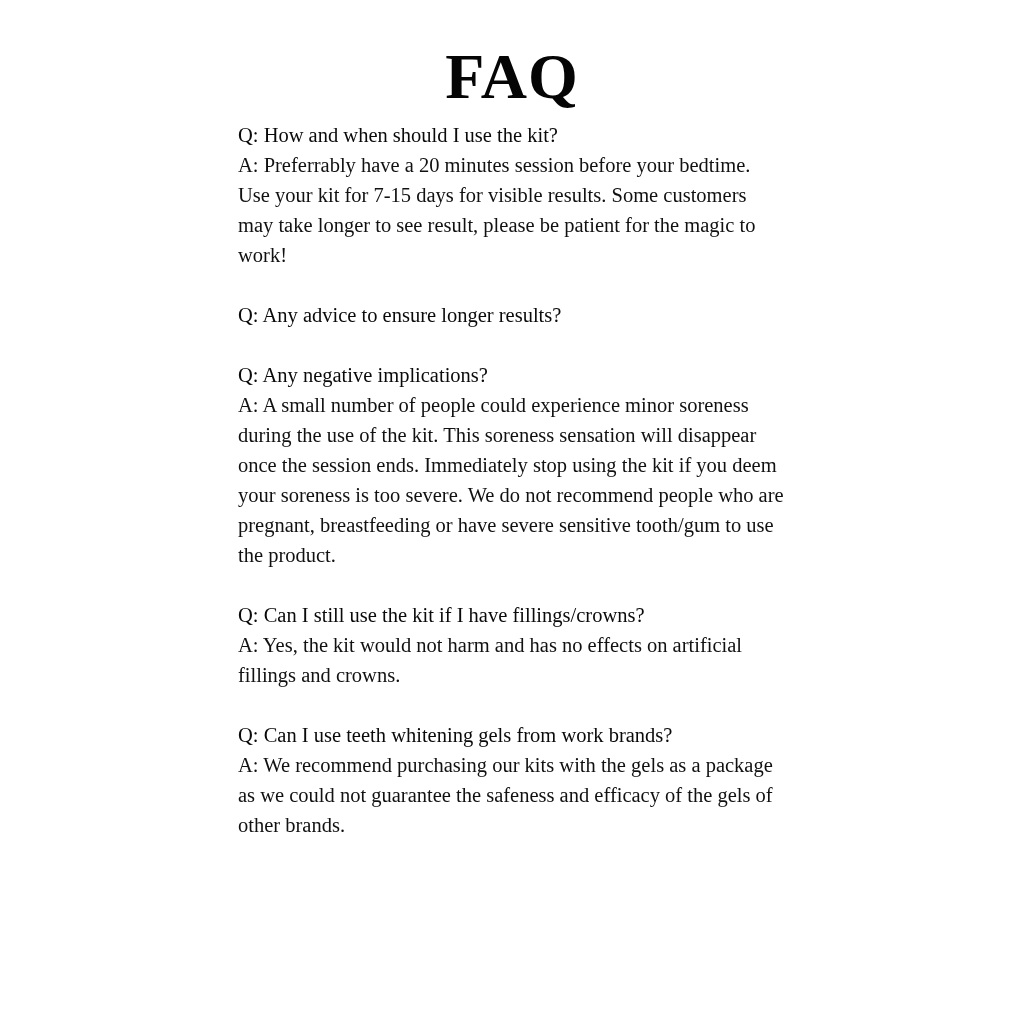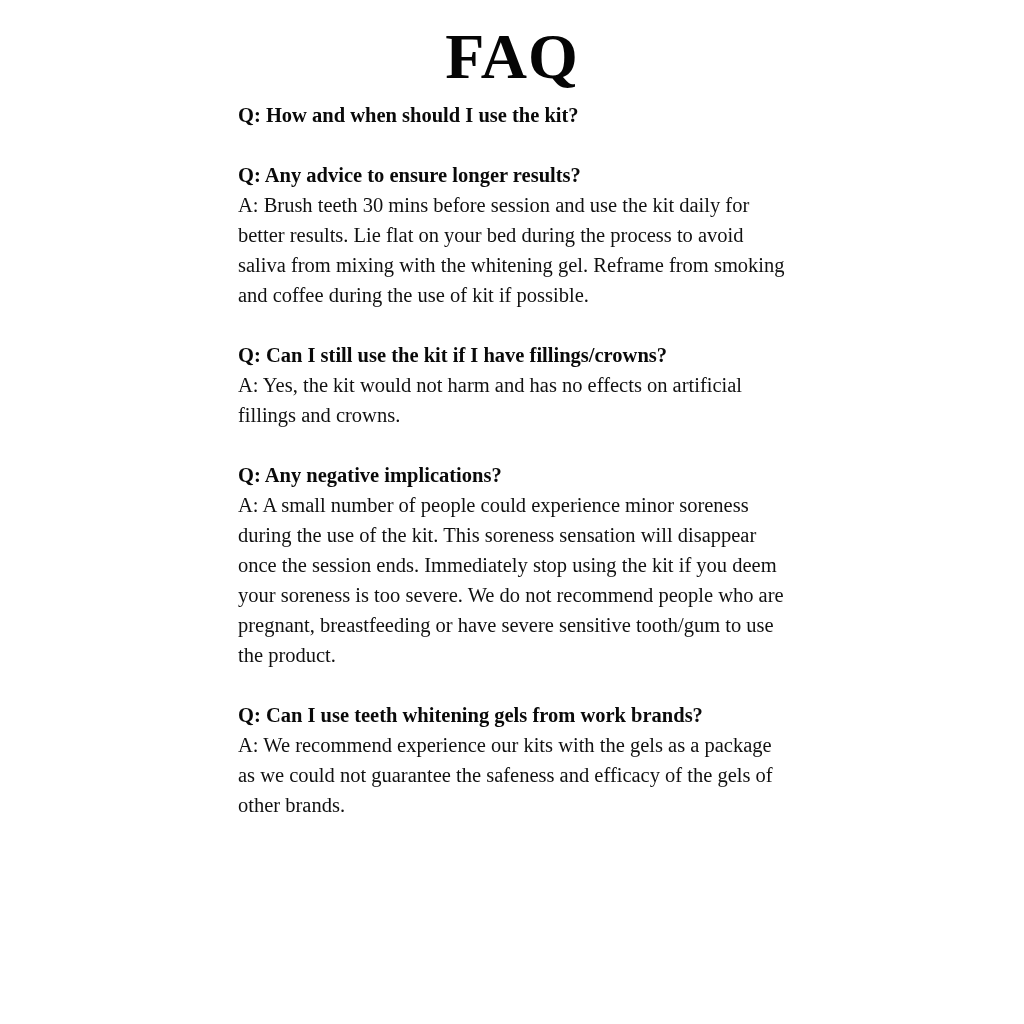--- a/index.html
+++ b/index.html
@@ -11,21 +11,21 @@
     height: 1024px;
     background: #ffffff;
     font-family: "Liberation Serif", "DejaVu Serif", serif;
     color: #111111;
     overflow: hidden;
   }
   .page {
     width: 1024px;
     height: 1024px;
     box-sizing: border-box;
-    padding-top: 22px;
+    padding-top: 42px;
     background: #ffffff;
   }
   .page-title {
     margin: 0 0 8px 0;
     text-align: center;
     font-size: 64px;
     font-weight: bold;
     line-height: 1.1;
     letter-spacing: 1px;
     color: #050505;
@@ -37,21 +37,21 @@
   .faq-item {
     margin: 0 0 30px 0;
   }
   .faq-item:last-child {
     margin-bottom: 0;
   }
   .question {
     margin: 0;
     font-size: 20.5px;
     line-height: 30px;
-    font-weight: bold;
+    font-weight: normal;
     color: #0a0a0a;
   }
   .answer {
     margin: 0;
     font-size: 20.5px;
     line-height: 30px;
     font-weight: normal;
     color: #111111;
   }
 </style>
@@ -59,36 +59,36 @@
 <body>
 
 <div class="page">
 
   <h1 class="page-title">FAQ</h1>
 
   <div class="content">
 
     <section class="faq-item">
       <p class="question">Q: How and when should I use the kit?</p>
+      <p class="answer">A: Preferrably have a 20 minutes session before your bedtime. Use your kit for 7-15 days for visible results. Some customers may take longer to see result, please be patient for the magic to work!</p>
     </section>
 
     <section class="faq-item">
       <p class="question">Q: Any advice to ensure longer results?</p>
-      <p class="answer">A: Brush teeth 30 mins before session and use the kit daily for better results. Lie flat on your bed during the process to avoid saliva from mixing with the whitening gel. Reframe from smoking and coffee during the use of kit if possible.</p>
+    </section>
+
+    <section class="faq-item">
+      <p class="question">Q: Any negative implications?</p>
+      <p class="answer">A: A small number of people could experience minor soreness during the use of the kit. This soreness sensation will disappear once the session ends. Immediately stop using the kit if you deem your soreness is too severe. We do not recommend people who are pregnant, breastfeeding or have severe sensitive tooth/gum to use the product.</p>
     </section>
 
     <section class="faq-item">
       <p class="question">Q: Can I still use the kit if I have fillings/crowns?</p>
       <p class="answer">A: Yes, the kit would not harm and has no effects on artificial fillings and crowns.</p>
     </section>
 
     <section class="faq-item">
-      <p class="question">Q: Any negative implications?</p>
-      <p class="answer">A: A small number of people could experience minor soreness during the use of the kit. This soreness sensation will disappear once the session ends. Immediately stop using the kit if you deem your soreness is too severe. We do not recommend people who are pregnant, breastfeeding or have severe sensitive tooth/gum to use the product.</p>
-    </section>
-
-    <section class="faq-item">
       <p class="question">Q: Can I use teeth whitening gels from work brands?</p>
-      <p class="answer">A: We recommend experience our kits with the gels as a package as we could not guarantee the safeness and efficacy of the gels of other brands.</p>
+      <p class="answer">A: We recommend purchasing our kits with the gels as a package as we could not guarantee the safeness and efficacy of the gels of other brands.</p>
     </section>
 
   </div>
 </div>
 
 </body></html>

